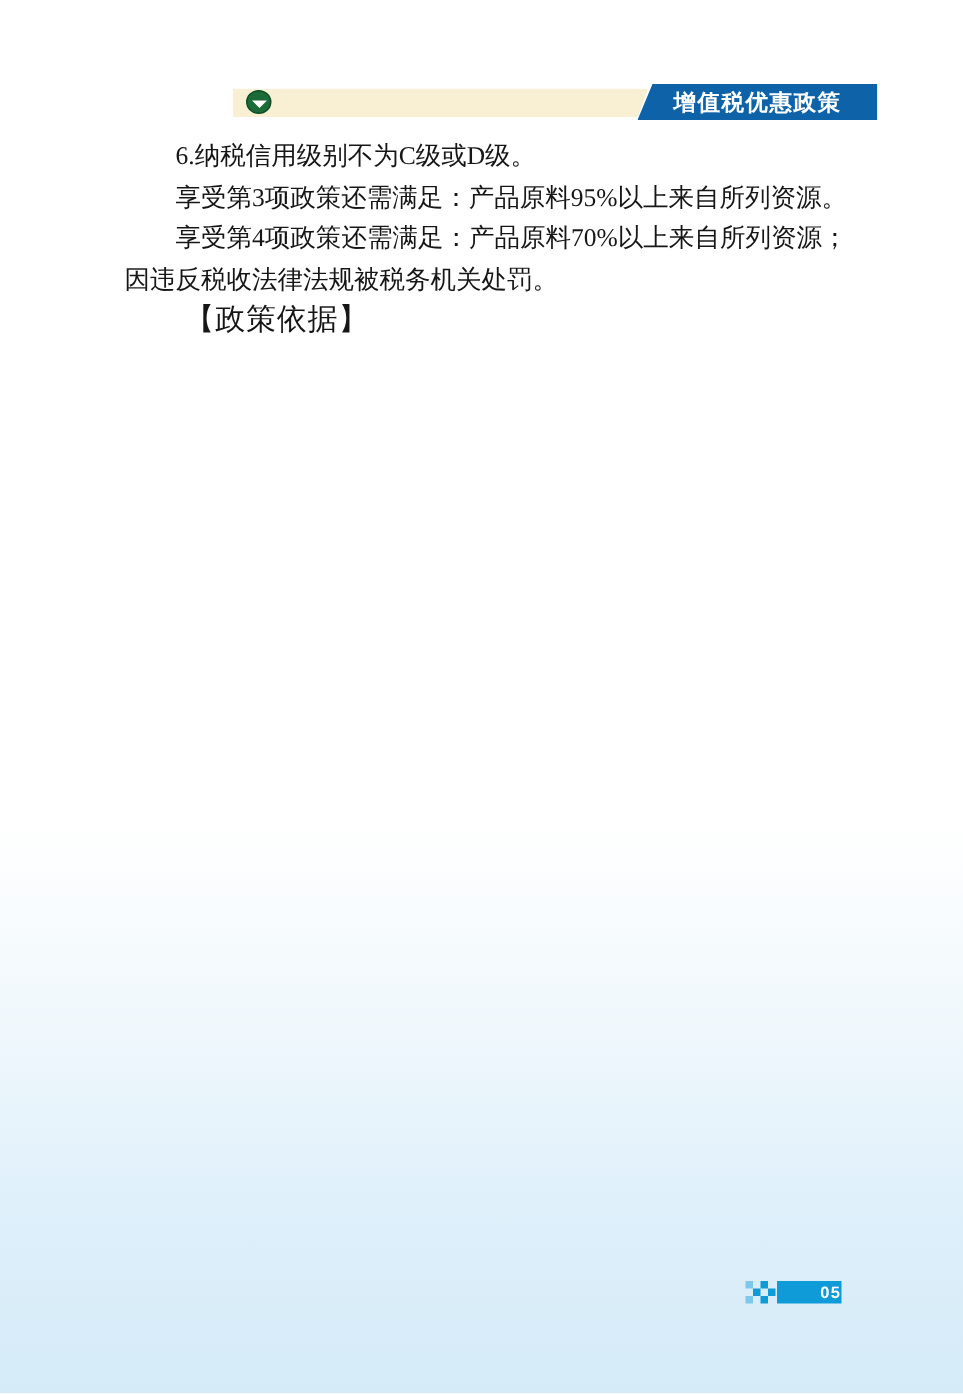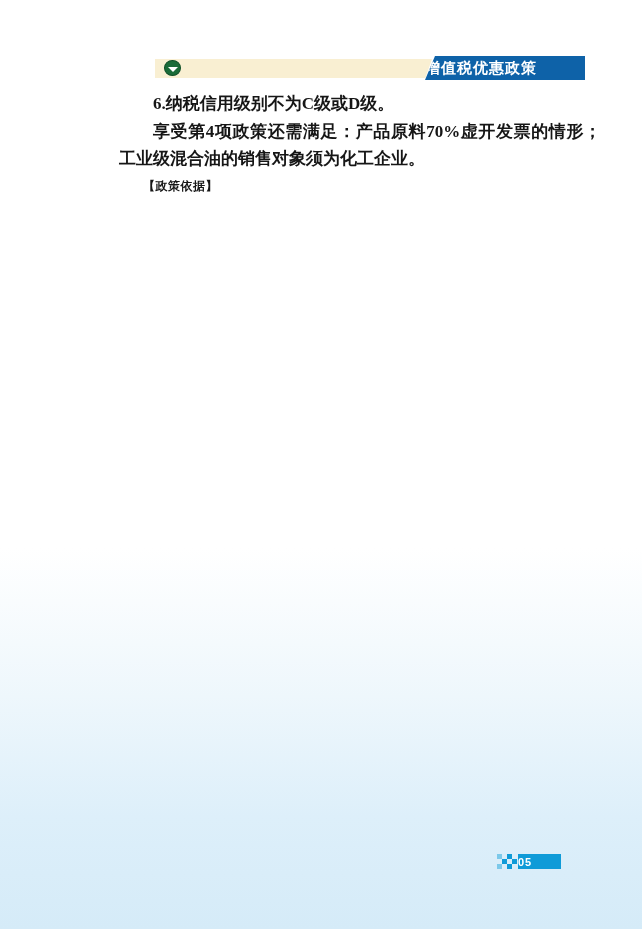--- a/index.html
+++ b/index.html
@@ -46,41 +46,40 @@
     width: 0; height: 0; margin-top: 2px;
     border-left: 5px solid transparent;
     border-right: 5px solid transparent;
     border-top: 5px solid #ffffff;
   }
   .header-label {
     position: absolute; left: 270px; top: 0;
     width: 160px; height: 24px;
     background: #0e62a8;
     clip-path: polygon(10px 0, 100% 0, 100% 100%, 0 100%);
-    display: flex; align-items: center; 
+    display: flex; align-items: center; justify-content: center;
     font-family: "Liberation Sans", "DejaVu Sans", sans-serif;
     font-weight: bold; font-size: 15px; color: #ffffff;
     letter-spacing: 1px;
   }
 
   
   .content {
     position: absolute; top: 90px; left: 83px;
     width: 482px;
     color: #161616;
     font-size: 17px;
-    font-weight: bold;
+    font-weight: normal;
     line-height: 27.5px;
     text-align: justify;
-    margin-left: 36px;
   }
   .content p { text-indent: 2em; }
   .content .heading {
     font-family: "Liberation Sans", "DejaVu Sans", sans-serif;
-    font-size: 12px;
+    font-size: 20px;
     letter-spacing: 0.5px;
   }
 
   
   .footer { position: absolute; left: 0; top: 854px; width: 642px; height: 16px; }
   .checker {
     position: absolute; left: 497px; top: 0;
     width: 21px; height: 15px;
   }
   .checker .c {
@@ -90,21 +89,21 @@
   .c1 { left: 0;  top: 0; }
   .c2 { left: 10px; top: 0; }
   .c3 { left: 5px;  top: 5px; }
   .c4 { left: 15px; top: 5px; }
   .c5 { left: 0;  top: 10px; }
   .c6 { left: 10px; top: 10px; }
   .page-badge {
     position: absolute; left: 518px; top: 0;
     width: 43px; height: 15px;
     background: #0f9bd8;
-    display: flex; align-items: center; justify-content: flex-start;
+    display: flex; align-items: center; justify-content: flex-end;
     font-family: "Liberation Sans", "DejaVu Sans", sans-serif;
     font-weight: bold; font-size: 11px; color: #ffffff;
     letter-spacing: 1px;
   }
 </style>
 </head>
 <body>
 
 <div class="page">
 
@@ -115,21 +114,22 @@
       </span>
     </div>
     <div class="header-bar-tail"></div>
     <div class="header-label">
       <span>增值税优惠政策</span>
     </div>
   </div>
 
   <div class="content">
     <p>6.纳税信用级别不为C级或D级。</p>
-    <p>享受第4项政策还需满足：产品原料70%虚开发票的情形；工业级混合油的销售对象须为化工企业。</p>
+    <p>享受第3项政策还需满足：产品原料95%以上来自所列资源。</p>
+    <p>享受第4项政策还需满足：产品原料70%以上来自所列资源；因违反税收法律法规被税务机关处罚。</p>
     <p class="heading">【政策依据】</p>
   </div>
 
   <div class="footer">
     <div class="checker">
       <span class="c c1 lt"></span>
       <span class="c c2"></span>
       <span class="c c3"></span>
       <span class="c c4"></span>
       <span class="c c5 lt"></span>

